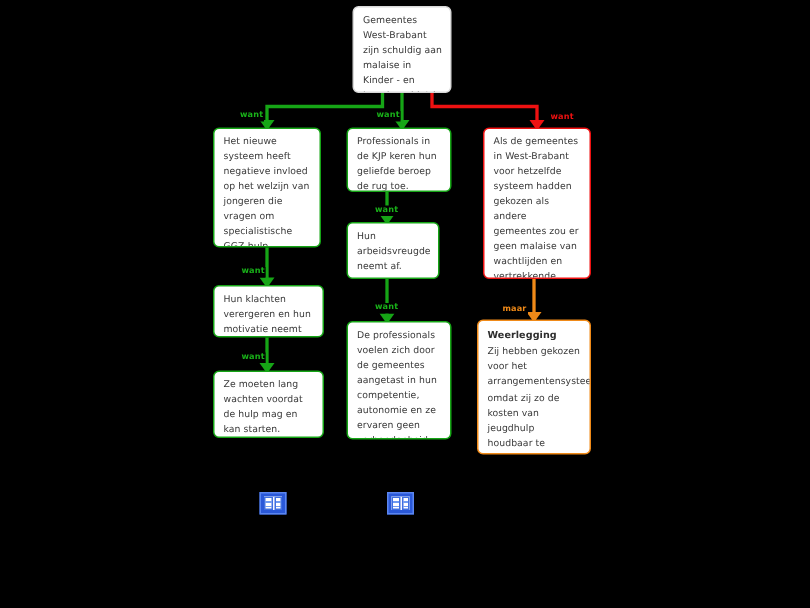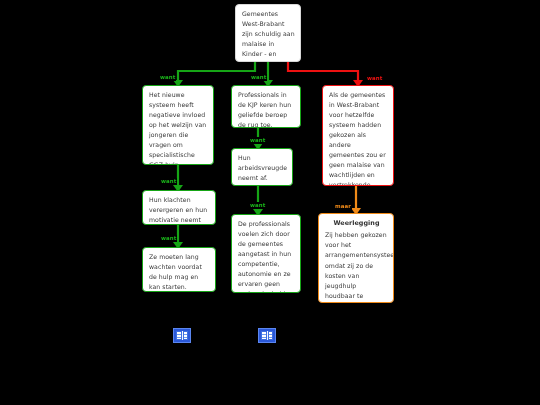--- a/index.html
+++ b/index.html
@@ -44,21 +44,20 @@
   .node.red    { border: 1.6px solid #ee1111; }
   .node.orange { border: 1.6px solid #f08a18; }
   .node.plain  { border: 1.6px solid #d8d8d8; }
 
   .node .title {
     display: block;
     font-weight: bold;
     color: #2e2e2e;
     font-size: 6.4px;
     margin-bottom: 2px;
-    text-align: center;
   }
 
   
   #n-claim      { left: 235px; top: 4px;   width: 66px;  height: 58px; }
   #n-g1         { left: 142px; top: 85px;  width: 72px;  height: 80px; }
   #n-g2         { left: 231px; top: 85px;  width: 70px;  height: 43px; }
   #n-r1         { left: 322px; top: 85px;  width: 72px;  height: 101px; }
   #n-g3         { left: 231px; top: 148px; width: 62px;  height: 38px; }
   #n-g4         { left: 142px; top: 190px; width: 74px;  height: 35px; }
   #n-g5         { left: 142px; top: 247px; width: 74px;  height: 45px; }

